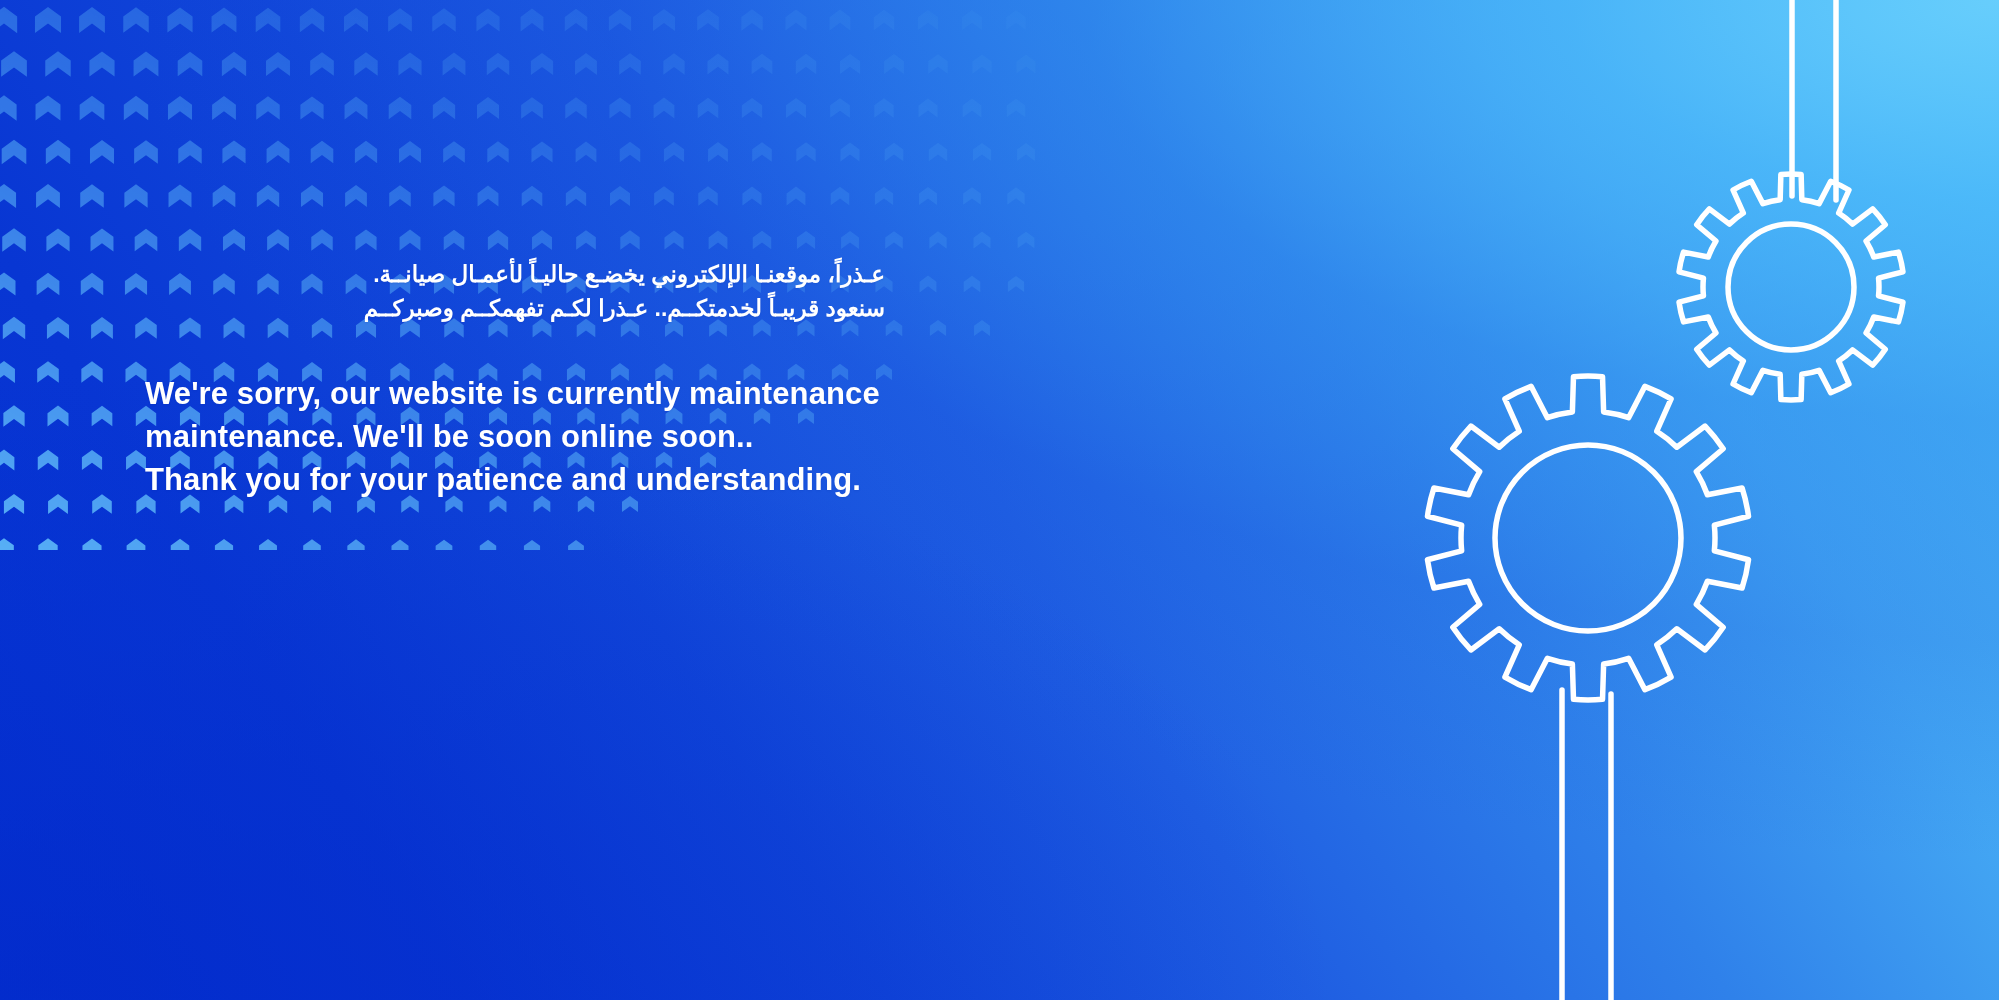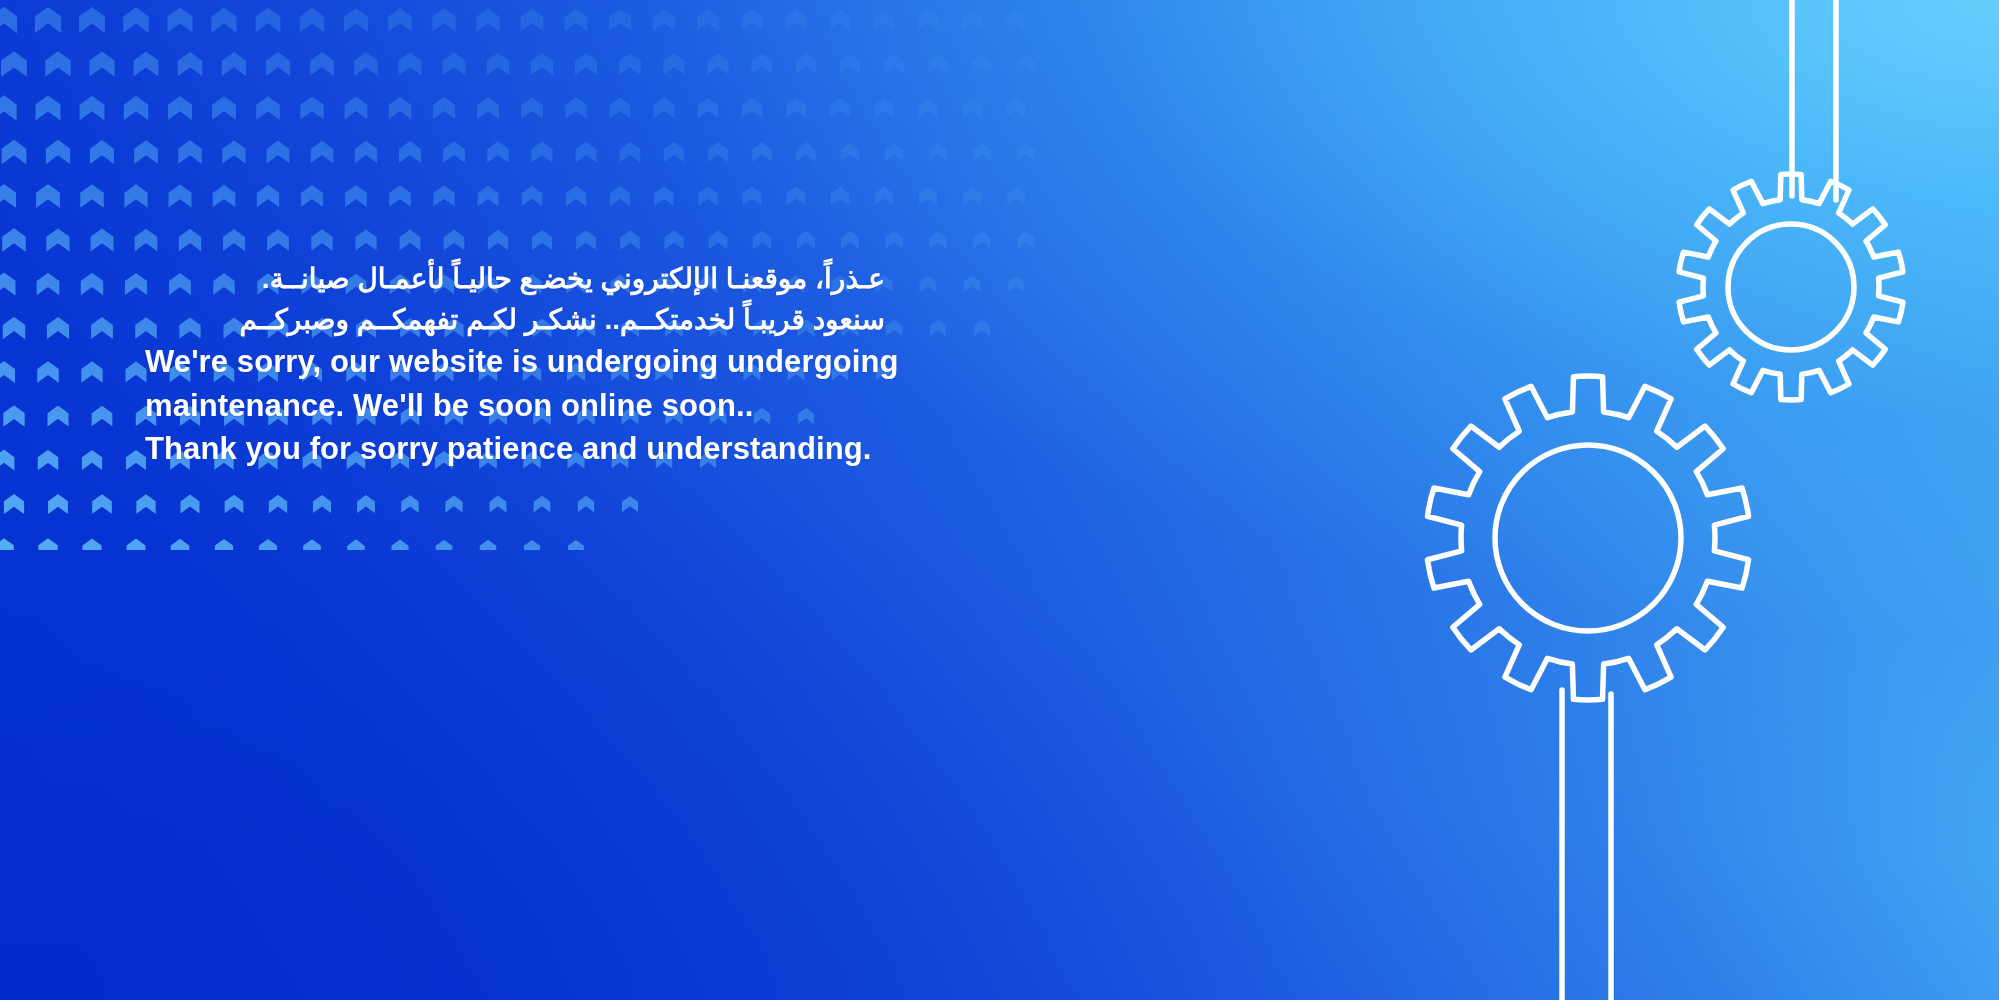--- a/index.html
+++ b/index.html
@@ -69,25 +69,26 @@
   .content {
     position: absolute;
     left: 145px;
     top: 258px;
     width: 800px;
   }
   .ar-block {
     direction: rtl;
     text-align: right;
     color: #ffffff;
-    font-size: 28px;
+    font-size: 23px;
     font-weight: 700;
     line-height: 1.47;
     letter-spacing: 0.2px;
     width: 740px;
+    margin-bottom: 46px;
     text-shadow: 0 1px 2px rgba(0,40,140,0.13);
   }
   .ar-line { display: block; white-space: nowrap; }
 
   .en-block {
     color: #ffffff;
     font-size: 31px;
     font-weight: 700;
     line-height: 1.40;
     letter-spacing: 0.1px;
@@ -441,23 +442,23 @@
 
       <path d="M563,690 L563,1040"></path>
       <path d="M612,694 L612,1040"></path>
     </g>
   </svg>
 
   <div class="content">
 
     <div class="ar-block" dir="rtl" lang="ar">
       <span class="ar-line">عـذراً، موقعنـا الإلكتروني يخضـع حاليـاً لأعمـال صيانــة.</span>
-      <span class="ar-line">سنعود قريبـاً لخدمتكــم.. نشكـر لكـم تفهمكــم وصبركــم</span>
+      <span class="ar-line">سنعود قريبـاً لخدمتكــم.. عـذرا لكـم تفهمكــم وصبركــم</span>
     </div>
 
     <div class="en-block" lang="en">
-      <span class="en-line">We're sorry, our website is undergoing undergoing</span>
+      <span class="en-line">We're sorry, our website is currently maintenance</span>
       <span class="en-line">maintenance. We'll be soon online soon..</span>
-      <span class="en-line">Thank you for sorry patience and understanding.</span>
+      <span class="en-line">Thank you for your patience and understanding.</span>
     </div>
 
   </div>
 </div>
 
 </body></html>

